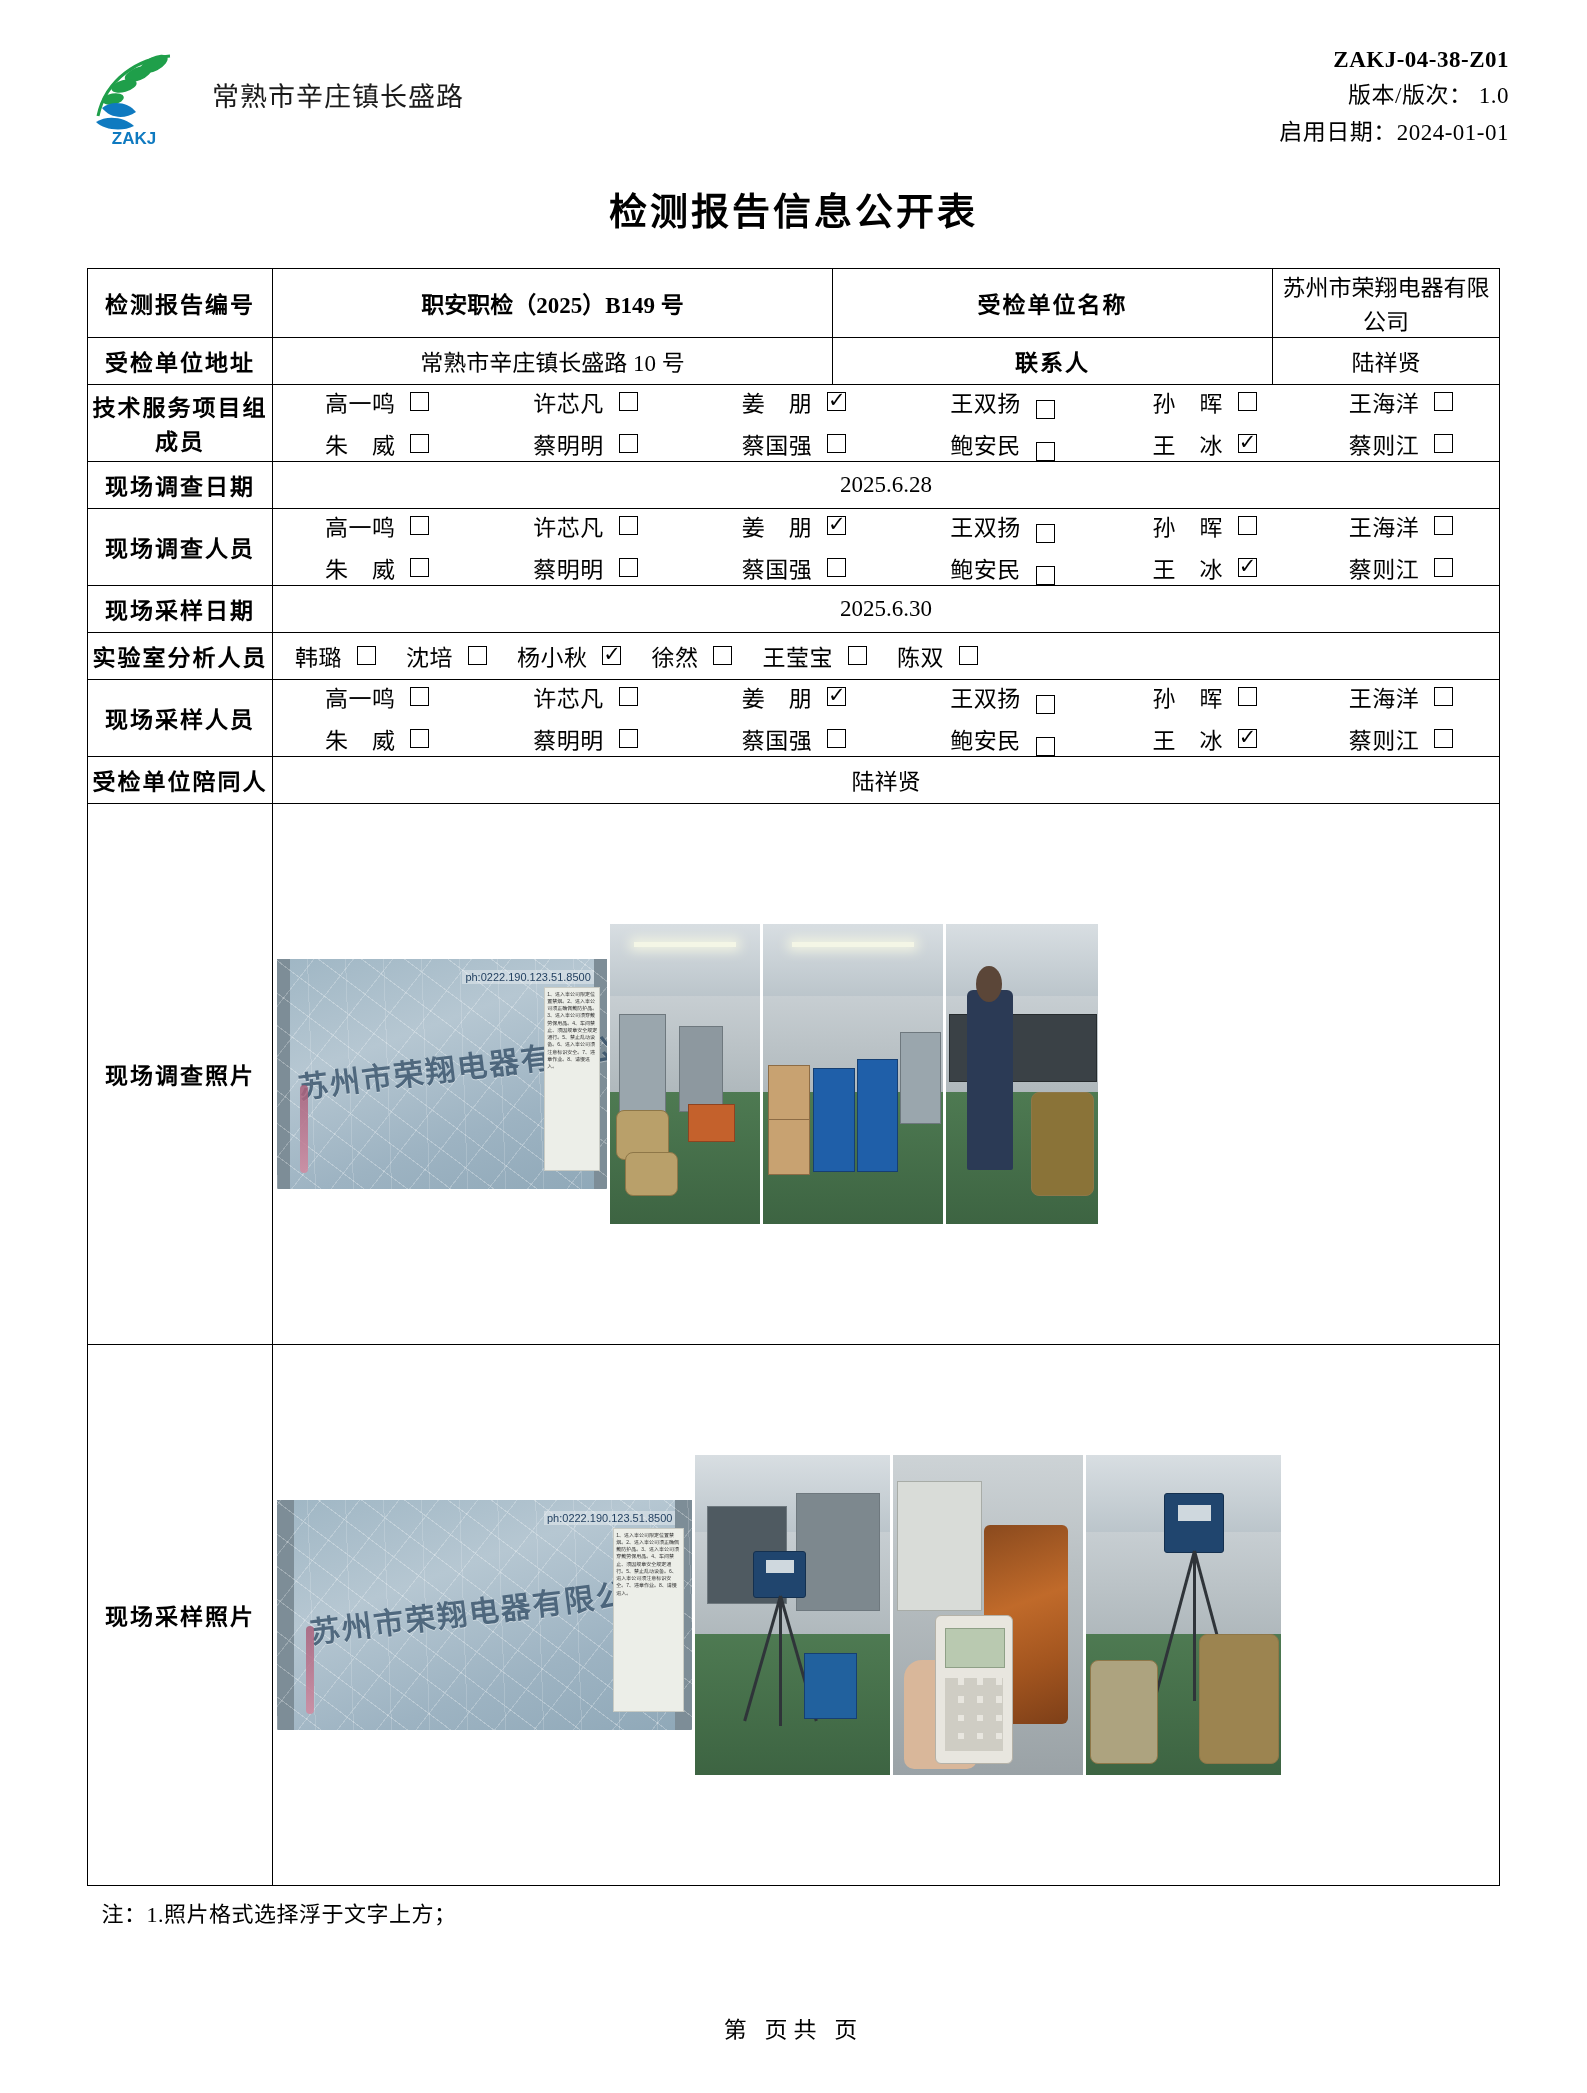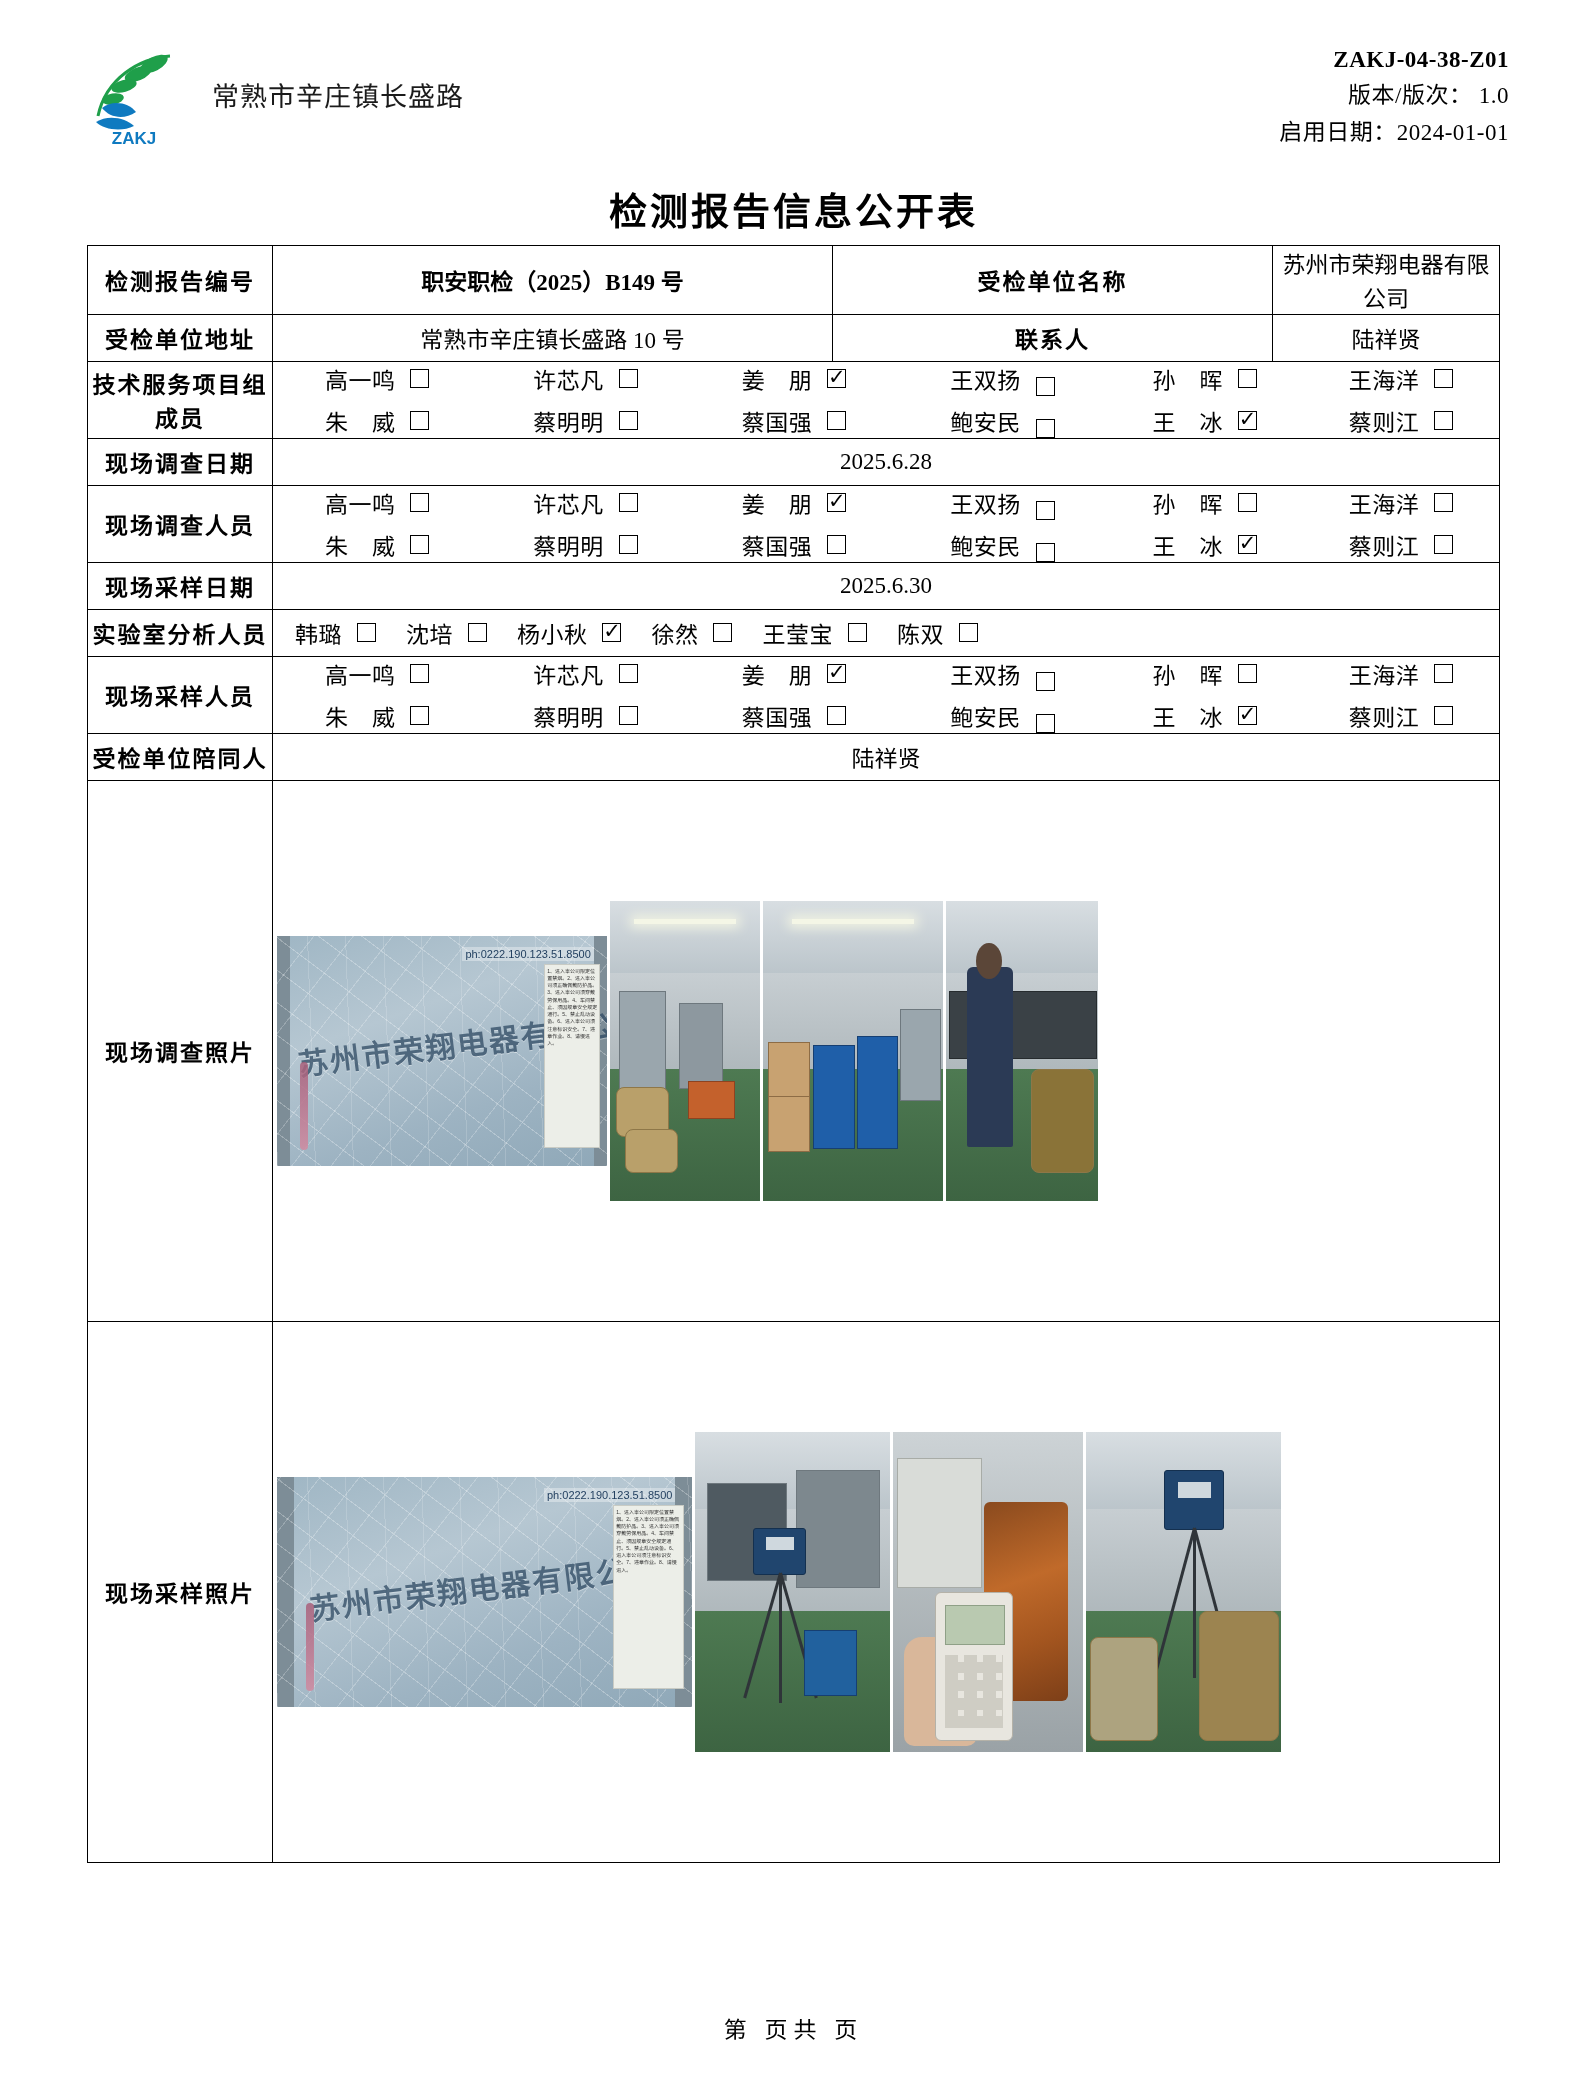--- a/index.html
+++ b/index.html
@@ -58,21 +58,21 @@
   }
   .doc-meta div { letter-spacing: 0.5px; }
   .doc-code { font-weight: bold; letter-spacing: 1px; }
 
   
   .title {
     text-align: center;
     font-size: 38px;
     font-weight: bold;
     letter-spacing: 3px;
-    margin: 30px 0 9px 0;
+    margin: 30px 0 32px 0;
   }
 
   
   table.main {
     border-collapse: collapse;
     width: 1412px;
     margin: 0 auto;
     table-layout: fixed;
   }
   table.main td {
@@ -767,15 +767,16 @@
             <div class="sack" style="left:58%;top:56%;width:40%;height:40%;background:#9c8450;"></div>
             <div class="sack" style="left:2%;top:64%;width:34%;height:32%;background:#ada37f;"></div>
           </div>
 
         </div>
       </td>
     </tr>
   </tbody>
     </table>
 
+  <div class="note">注：1.照片格式选择浮于文字上方；</div>
 
   <div class="footer">第  页共   页</div>
 </div>
 
 </body></html>

